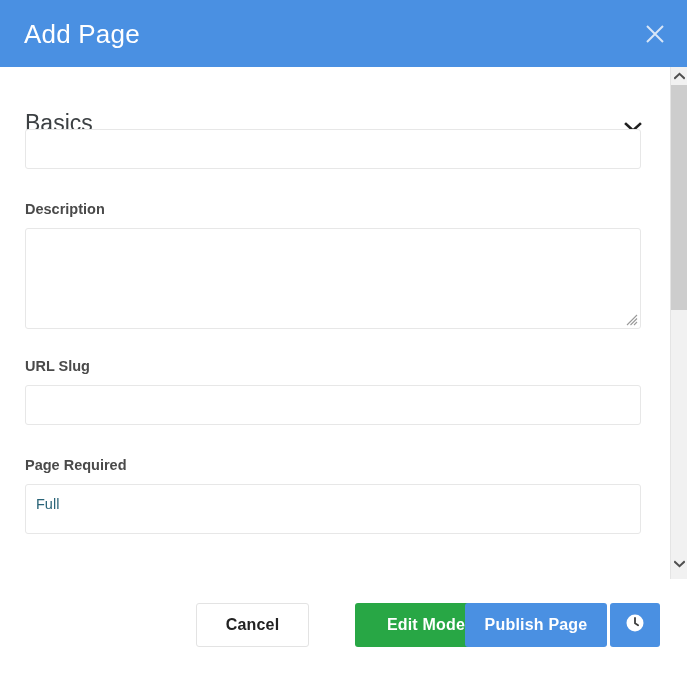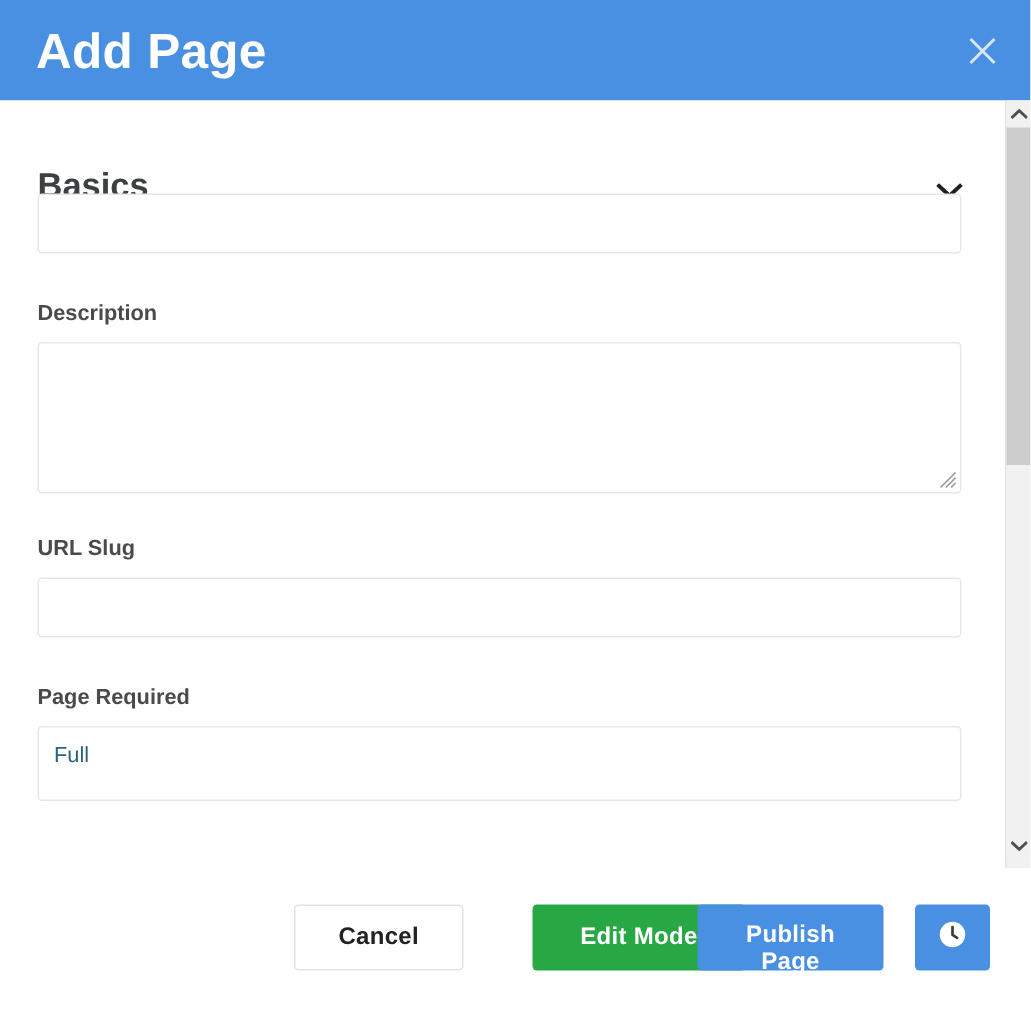--- a/index.html
+++ b/index.html
@@ -30,22 +30,22 @@
     left: 0;
     width: 687px;
     height: 67px;
     background: #4a90e2;
     box-sizing: border-box;
   }
   .modal-title {
     position: absolute;
     left: 24px;
     top: 18px;
-    font-size: 33px;
-    font-weight: 700;
+    font-size: 26px;
+    font-weight: 400;
     color: #ffffff;
     letter-spacing: 0.2px;
     line-height: 32px;
   }
   .close-btn {
     position: absolute;
     right: 15px;
     top: 17px;
     width: 34px;
     height: 34px;
@@ -73,21 +73,21 @@
 
   .section-head {
     position: relative;
     height: 62px;
   }
   .section-title {
     position: absolute;
     left: 0;
     top: 42px;
     font-size: 23px;
-    font-weight: 700;
+    font-weight: 400;
     color: #3c4043;
     line-height: 28px;
   }
   .section-toggle {
     position: absolute;
     right: 0;
     top: 50px;
     width: 24px;
     height: 20px;
     cursor: pointer;
@@ -240,21 +240,21 @@
   }
   .btn-edit {
     left: 320px;
     width: 142px;
     background: #28a745;
     color: #ffffff;
     margin-left: 35px;
   }
   .btn-publish {
     left: 465px;
-    width: 124px;
+    width: 142px;
     background: #4a90e2;
     color: #ffffff;
   }
   .btn-schedule {
     left: 610px;
     width: 50px;
     background: #4a90e2;
     color: #ffffff;
     display: flex;
     align-items: center;

